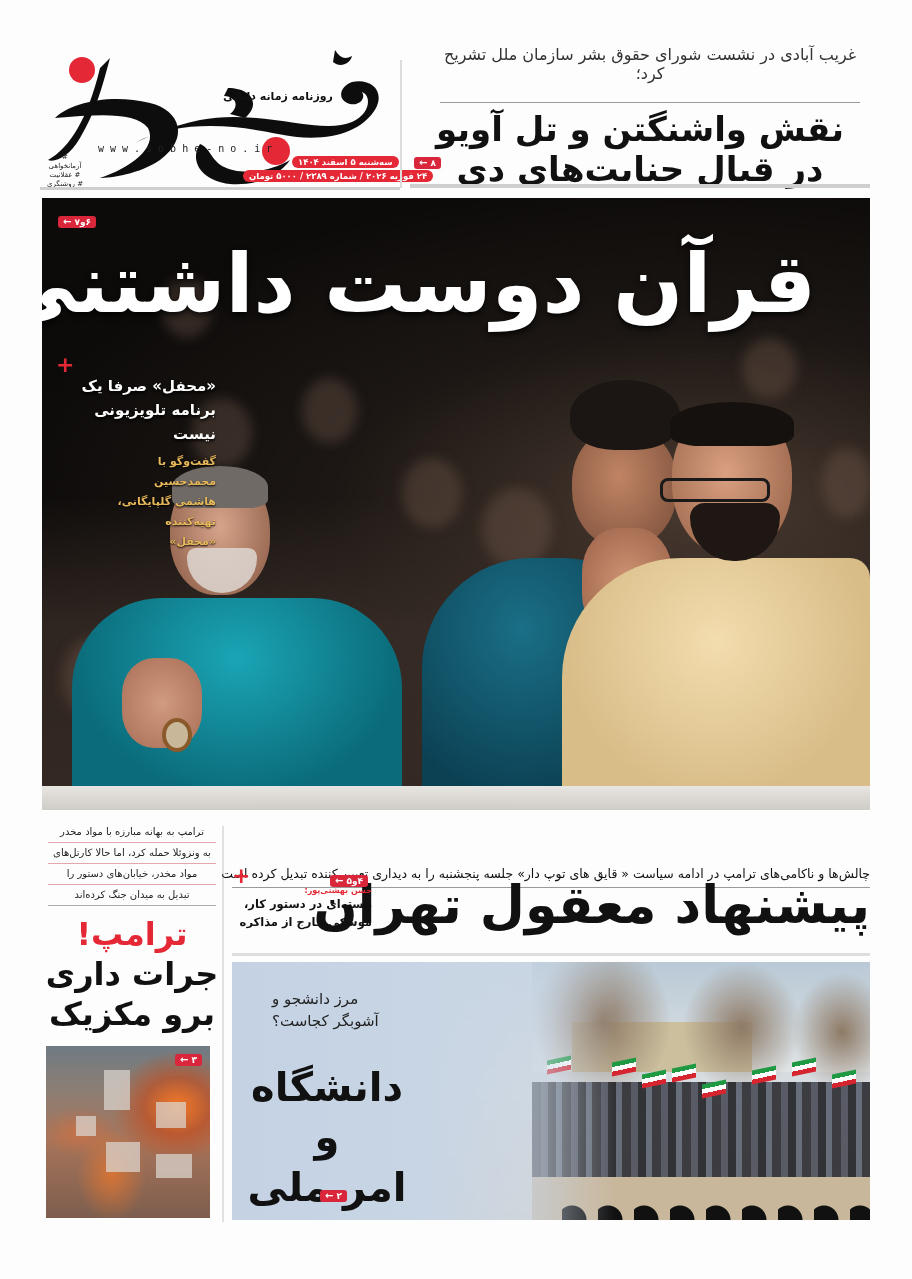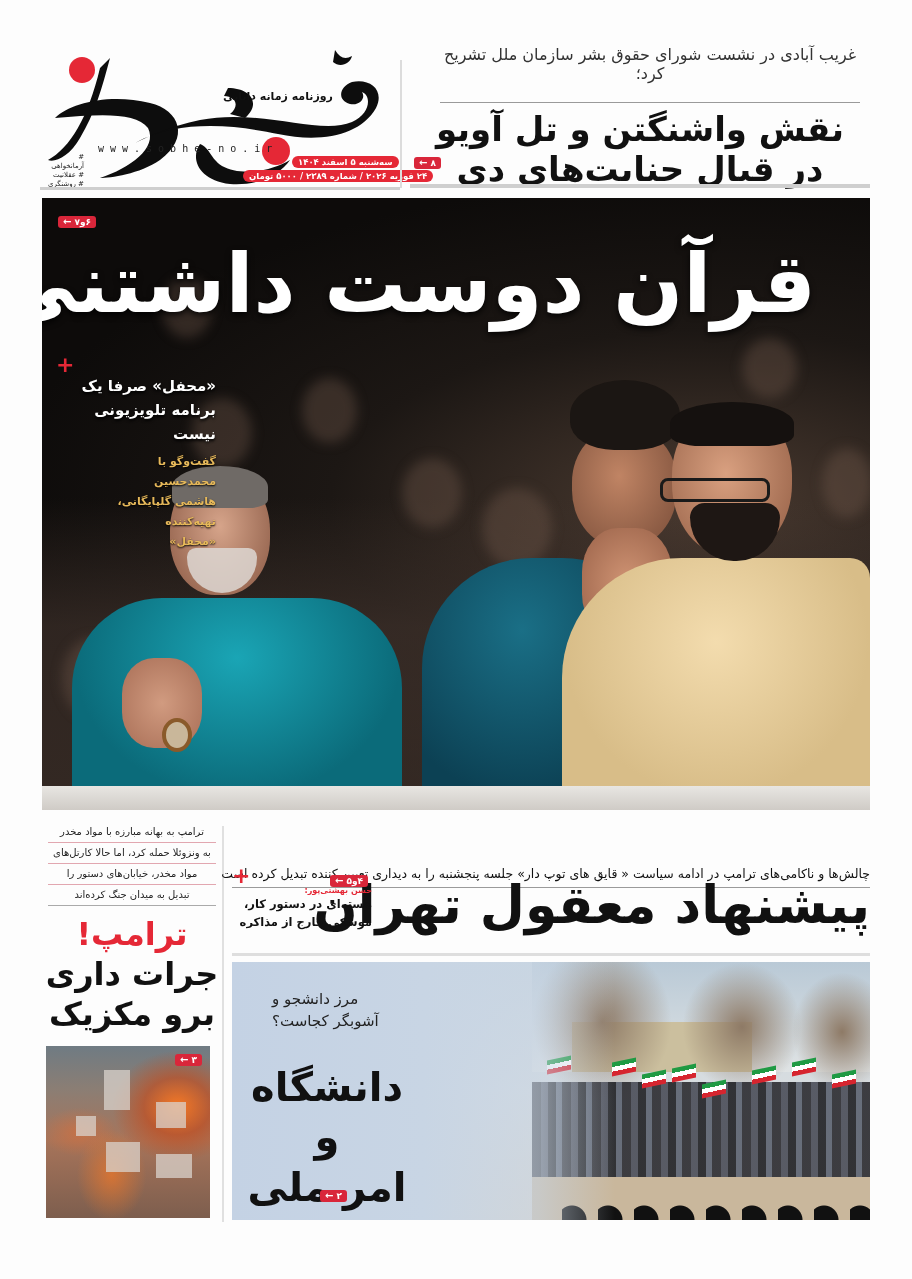--- a/index.html
+++ b/index.html
@@ -6,21 +6,21 @@
   html, body { width: 912px; height: 1279px; background: #fdfdfd; overflow: hidden; }
   body { font-family: "DejaVu Sans", sans-serif; position: relative; direction: rtl; }
 
   .abs { position: absolute; }
 
   
   .masthead { left: 40px; top: 48px; width: 360px; height: 142px; direction: ltr; }
   .logo-svg { position: absolute; left: 0; top: 0; }
   .tagline { position: absolute; left: 183px; top: 42px; font-size: 11px; font-weight: bold; color: #111; direction: rtl; }
   .website { position: absolute; left: 58px; top: 95px; font-family: "DejaVu Sans Mono", monospace; font-size: 10px; letter-spacing: 6px; color: #222; }
-  .side-mottos { position: absolute; left: 6px; top: 105px; font-size: 7px; line-height: 9px; color: #222; direction: rtl; text-align: right; width: 38px; }
+  .side-mottos { position: absolute; left: 6px; top: 105px; font-size: 7px; line-height: 9px; color: #222; direction: rtl; text-align: center; width: 38px; }
   .date-pill { position: absolute; background: #e52836; color: #fff; border-radius: 6px; font-size: 8.5px; font-weight: bold; padding: 1px 6px; direction: rtl; white-space: nowrap; }
   .date-pill.one { left: 252px; top: 108px; }
   .date-pill.two { left: 203px; top: 122px; }
   .masthead-rule { left: 40px; top: 187px; width: 360px; height: 3px; background: #cfcfcf; }
   .col-divider { left: 400px; top: 60px; width: 2px; height: 128px; background: #dcdcdc; }
 
   
   .top-story { left: 410px; top: 45px; width: 460px; height: 145px; text-align: center; }
   .top-kicker { font-size: 16px; color: #333; padding-bottom: 19px; border-bottom: 1px solid #9a9a9a; margin: 0 10px 0 30px; }
   .top-headline { font-size: 34px; font-weight: bold; line-height: 40px; color: #111; margin-top: 6px; letter-spacing: -1px; }

